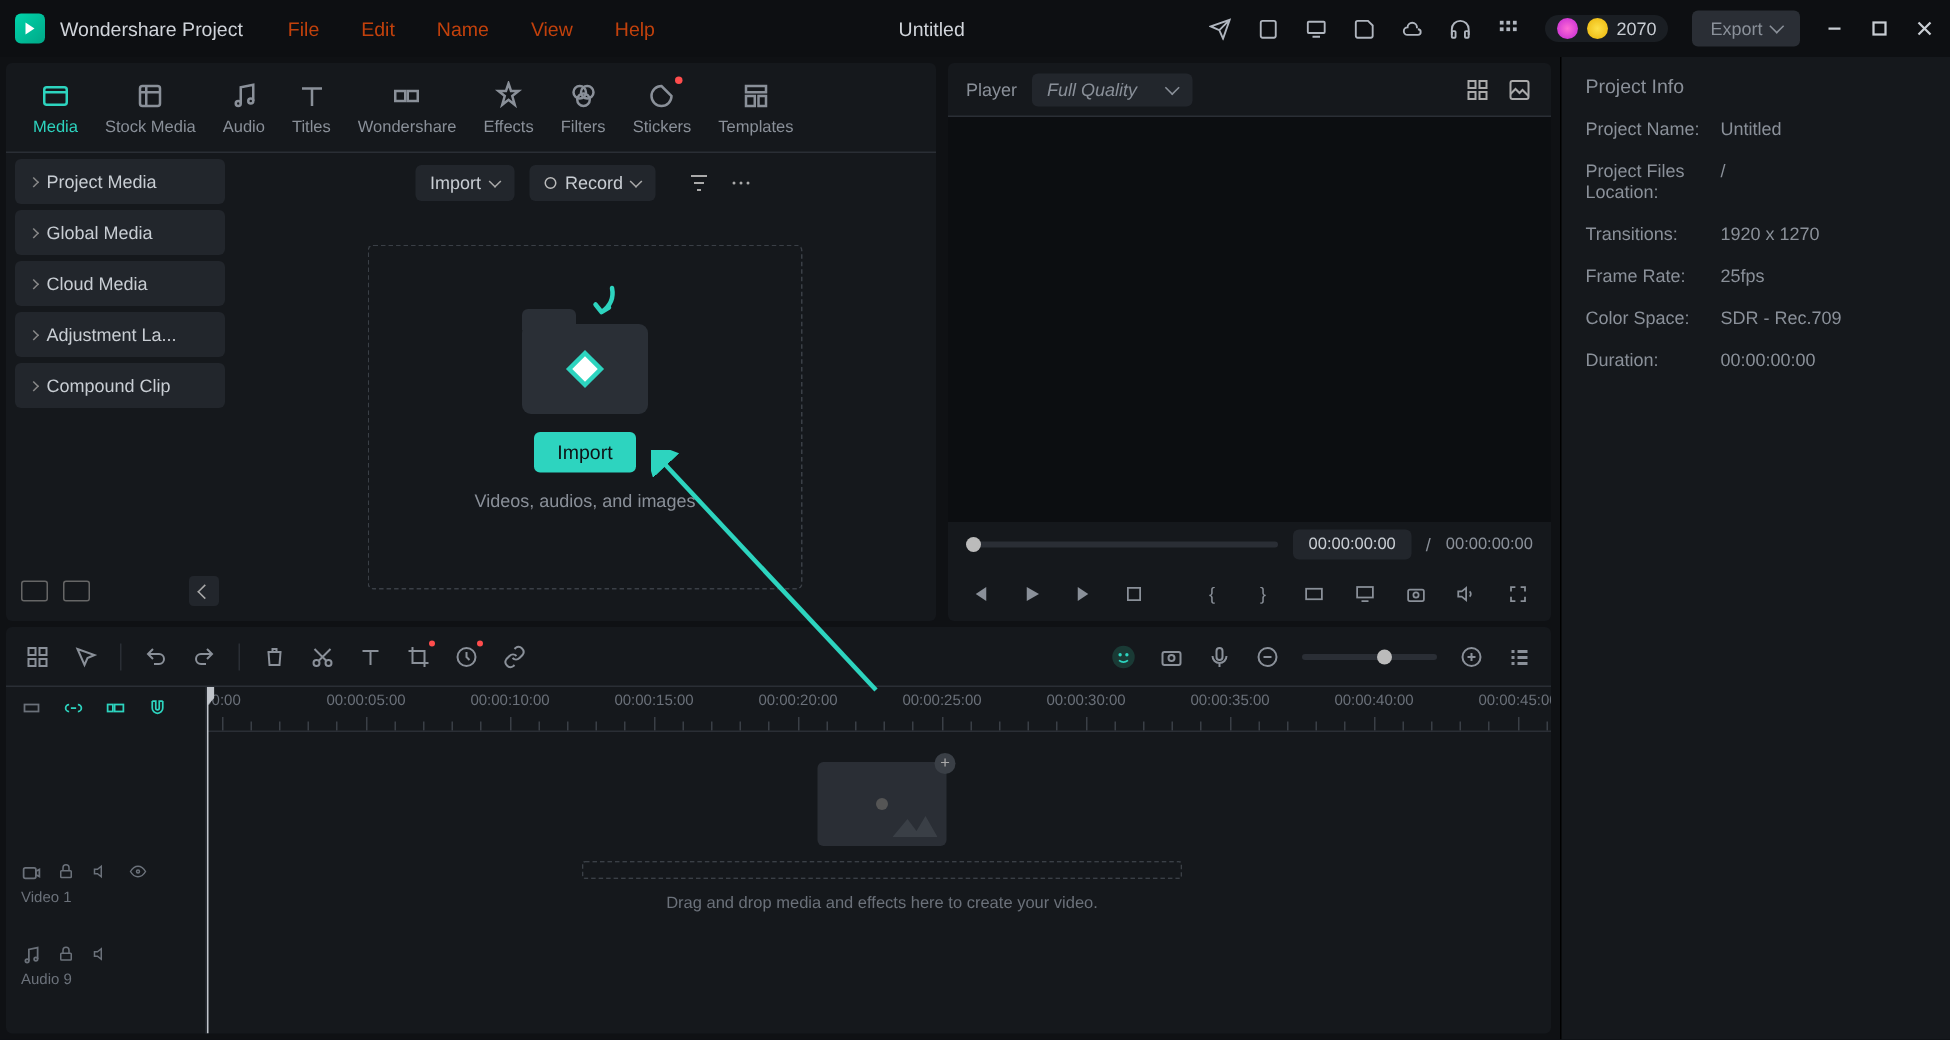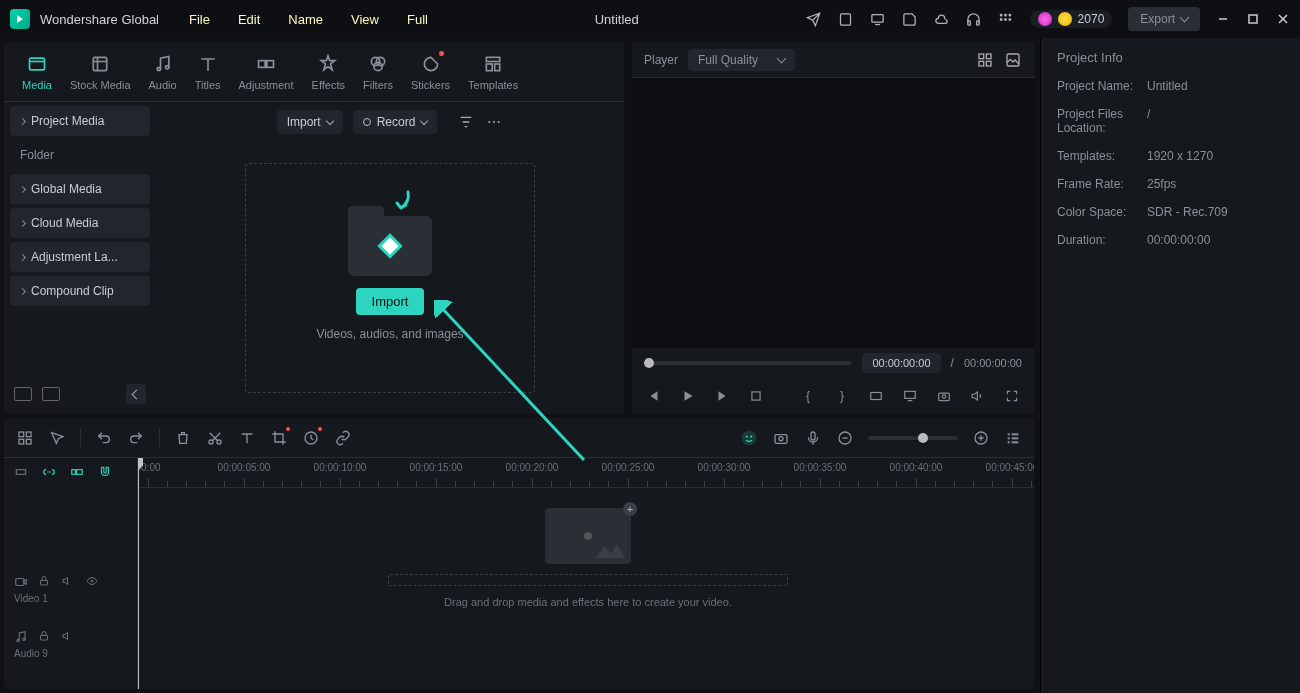--- a/index.html
+++ b/index.html
@@ -16,21 +16,21 @@
   }
   *{box-sizing:border-box;font-family:"Segoe UI",Arial,sans-serif;}
   body{margin:0;background:var(--bg);color:var(--text);width:1300px;height:693px;overflow:hidden;font-size:12px;}
   
   
   .titlebar{height:38px;background:#0d0f12;display:flex;align-items:center;padding:0 10px;}
   .logo{width:20px;height:20px;border-radius:4px;background:linear-gradient(135deg,#00d4aa,#00a888);display:flex;align-items:center;justify-content:center;margin-right:10px;}
   .logo svg{width:12px;height:12px;}
   .appname{font-size:13px;color:#d0d4da;margin-right:30px;}
   .menu{display:flex;gap:28px;}
-  .menu span{font-size:13px;color:#fef9c3;cursor:pointer;}
+  .menu span{font-size:13px;color:#c2410c;cursor:pointer;}
   .title-center{flex:1;text-align:center;font-size:13px;color:#d0d4da;}
   .title-right{display:flex;align-items:center;gap:16px;}
   .tool-icon{width:16px;height:16px;display:flex;align-items:center;justify-content:center;color:#b0b6bf;cursor:pointer;}
   .coins{display:flex;align-items:center;gap:6px;background:#1a1e23;padding:2px 8px;border-radius:12px;}
   .coin-ic{width:14px;height:14px;border-radius:50%;}
   .export-btn{background:#2a2e35;color:#8a9099;padding:5px 12px;border-radius:4px;display:flex;align-items:center;gap:6px;font-size:12px;cursor:pointer;}
   .win-btn{width:14px;height:14px;display:flex;align-items:center;justify-content:center;color:#c8cdd3;cursor:pointer;}
 
   
   .main{display:flex;height:calc(100% - 38px);}
@@ -73,21 +73,21 @@
   .folder-ic:before{content:"";position:absolute;top:-10px;left:0;width:36px;height:14px;background:#2a2f36;border-radius:4px 4px 0 0;}
   .folder-ic .diam{width:18px;height:18px;background:var(--accent);transform:rotate(45deg);position:relative;}
   .folder-ic .diam:after{content:"";position:absolute;top:3px;left:3px;right:3px;bottom:3px;background:#fff;}
   .arrow-down{position:absolute;top:-26px;right:18px;}
   .import-btn{background:var(--accent);color:#0f1114;padding:6px 16px;border-radius:4px;font-size:13px;font-weight:500;cursor:pointer;}
   .drop-txt{font-size:12px;color:var(--text-dim);}
 
   
   .player-head{height:36px;display:flex;align-items:center;padding:0 12px;gap:10px;border-bottom:1px solid var(--border);}
   .player-head .lbl{font-size:12px;color:var(--text-dim);}
-  .quality-sel{background:var(--panel3);padding:4px 10px;border-radius:4px;display:flex;align-items:center;gap:20px;font-size:12px;color:var(--text-dim);cursor:pointer;}
+  .quality-sel{background:var(--panel3);padding:4px 10px;border-radius:4px;display:flex;align-items:center;gap:20px;font-size:12px;color:var(--text-dim);cursor:pointer;font-style:italic;}
   .player-head .sp{flex:1;}
   .player-view{flex:1;background:#0c0e11;}
   .player-prog{height:30px;display:flex;align-items:center;padding:0 12px;gap:10px;}
   .prog-track{flex:1;height:4px;background:#2a2e35;border-radius:2px;position:relative;}
   .prog-track:before{content:"";position:absolute;left:0;top:-3px;width:10px;height:10px;background:#bbb;border-radius:50%;}
   .timebox{background:var(--panel3);padding:4px 10px;border-radius:4px;font-size:11px;color:var(--text);}
   .slash{color:var(--text-dim);}
   .totaltime{font-size:11px;color:var(--text-dim);}
   .player-ctrl{height:36px;display:flex;align-items:center;gap:18px;padding:0 14px;}
   .pc{width:16px;height:16px;display:flex;align-items:center;justify-content:center;color:#8a9099;cursor:pointer;}
@@ -146,27 +146,27 @@
 </style>
 </head>
 <body>
 
 <div class="titlebar">
   <div class="logo">
     <svg viewBox="0 0 24 24">
         <path d="M6 4l12 8-12 8z" fill="#fff"></path>
       </svg>
   </div>
-  <div class="appname">Wondershare Global</div>
+  <div class="appname">Wondershare Project</div>
   <div class="menu">
     <span>File</span>
     <span>Edit</span>
     <span>Name</span>
     <span>View</span>
-    <span>Full</span>
+    <span>Help</span>
   </div>
   <div class="title-center">Untitled</div>
   <div class="title-right">
     <div class="tool-icon">
         <svg width="15" height="15" viewBox="0 0 24 24" fill="none" stroke="currentColor" stroke-width="2">
           <path d="M22 2L11 13M22 2l-7 20-4-9-9-4 20-7z"></path>
         </svg>
       </div>
     <div class="tool-icon">
         <svg width="15" height="15" viewBox="0 0 24 24" fill="none" stroke="currentColor" stroke-width="2">
@@ -276,21 +276,21 @@
               </div>
               <span>Titles</span>
             </div>
             <div class="toptab">
               <div class="ticon">
                 <svg width="20" height="20" viewBox="0 0 24 24" fill="none" stroke="currentColor" stroke-width="2">
                   <rect x="3" y="8" width="8" height="8"></rect>
                   <rect x="13" y="8" width="8" height="8"></rect>
                 </svg>
               </div>
-              <span>Adjustment</span>
+              <span>Wondershare</span>
             </div>
             <div class="toptab">
               <div class="ticon">
                 <svg width="20" height="20" viewBox="0 0 24 24" fill="none" stroke="currentColor" stroke-width="2">
                   <path d="M12 2l2 6h6l-5 4 2 7-5-4-5 4 2-7-5-4h6z"></path>
                 </svg>
               </div>
               <span>Effects</span>
             </div>
             <div class="toptab">
@@ -322,23 +322,20 @@
               </div>
               <span>Templates</span>
             </div>
           </div>
         <div class="media-body">
           <div class="sidebar" id="media-sidebar">
 
           <div class="side-item">
                 <span class="caret"></span>
                 <span>Project Media</span>
-              </div>
-              <div class="side-item plain">
-                <span>Folder</span>
               </div>
               <div class="side-item">
                 <span class="caret"></span>
                 <span>Global Media</span>
               </div>
               <div class="side-item">
                 <span class="caret"></span>
                 <span>Cloud Media</span>
               </div>
               <div class="side-item">
@@ -745,21 +742,21 @@
     <div id="info-rows">
         <div class="info-row">
           <div class="k">Project Name:</div>
           <div class="v">Untitled</div>
         </div>
         <div class="info-row">
           <div class="k">Project Files Location:</div>
           <div class="v">/</div>
         </div>
         <div class="info-row">
-          <div class="k">Templates:</div>
+          <div class="k">Transitions:</div>
           <div class="v">1920 x 1270</div>
         </div>
         <div class="info-row">
           <div class="k">Frame Rate:</div>
           <div class="v">25fps</div>
         </div>
         <div class="info-row">
           <div class="k">Color Space:</div>
           <div class="v">SDR - Rec.709</div>
         </div>

